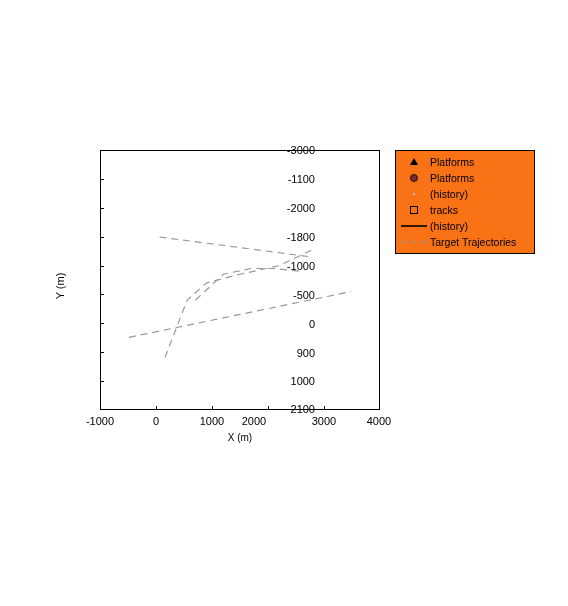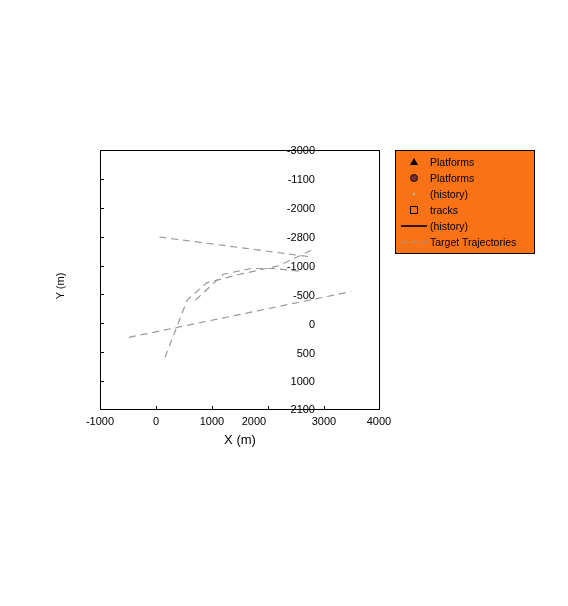--- a/index.html
+++ b/index.html
@@ -41,21 +41,21 @@
     width: 50px;
     text-align: center;
     font-size: 11px;
   }
   .axis-label-x {
     position: absolute;
     top: 292px;
     left: 60px;
     width: 280px;
     text-align: center;
-    font-size: 13px;
+    font-size: 10px;
   }
   .axis-label-y {
     position: absolute;
     left: -10px;
     top: 140px;
     transform: rotate(-90deg);
     transform-origin: center;
     font-size: 11px;
     width: 60px;
     text-align: center;
@@ -130,29 +130,29 @@
     </svg>
   </div>
 
   <div class="tick-y" style="top:10px"></div>
     <div class="tick-label-y" style="top:4px">-3000</div>
   <div class="tick-y" style="top:38.9px"></div>
     <div class="tick-label-y" style="top:33px">-1100</div>
   <div class="tick-y" style="top:67.8px"></div>
     <div class="tick-label-y" style="top:62px">-2000</div>
   <div class="tick-y" style="top:96.7px"></div>
-    <div class="tick-label-y" style="top:91px">-2800</div>
+    <div class="tick-label-y" style="top:91px">-1800</div>
   <div class="tick-y" style="top:125.6px"></div>
     <div class="tick-label-y" style="top:120px">-1000</div>
   <div class="tick-y" style="top:154.4px"></div>
     <div class="tick-label-y" style="top:149px">-500</div>
   <div class="tick-y" style="top:183.3px"></div>
     <div class="tick-label-y" style="top:178px">0</div>
   <div class="tick-y" style="top:212.2px"></div>
-    <div class="tick-label-y" style="top:207px">500</div>
+    <div class="tick-label-y" style="top:207px">900</div>
   <div class="tick-y" style="top:241.1px"></div>
     <div class="tick-label-y" style="top:235px">1000</div>
   <div class="tick-y" style="top:269px"></div>
     <div class="tick-label-y" style="top:263px">2100</div>
 
   <div class="tick-x" style="left:60px"></div>
     <div class="tick-label-x" style="left:35px">-1000</div>
   <div class="tick-x" style="left:116px"></div>
     <div class="tick-label-x" style="left:91px">0</div>
   <div class="tick-x" style="left:172px"></div>

